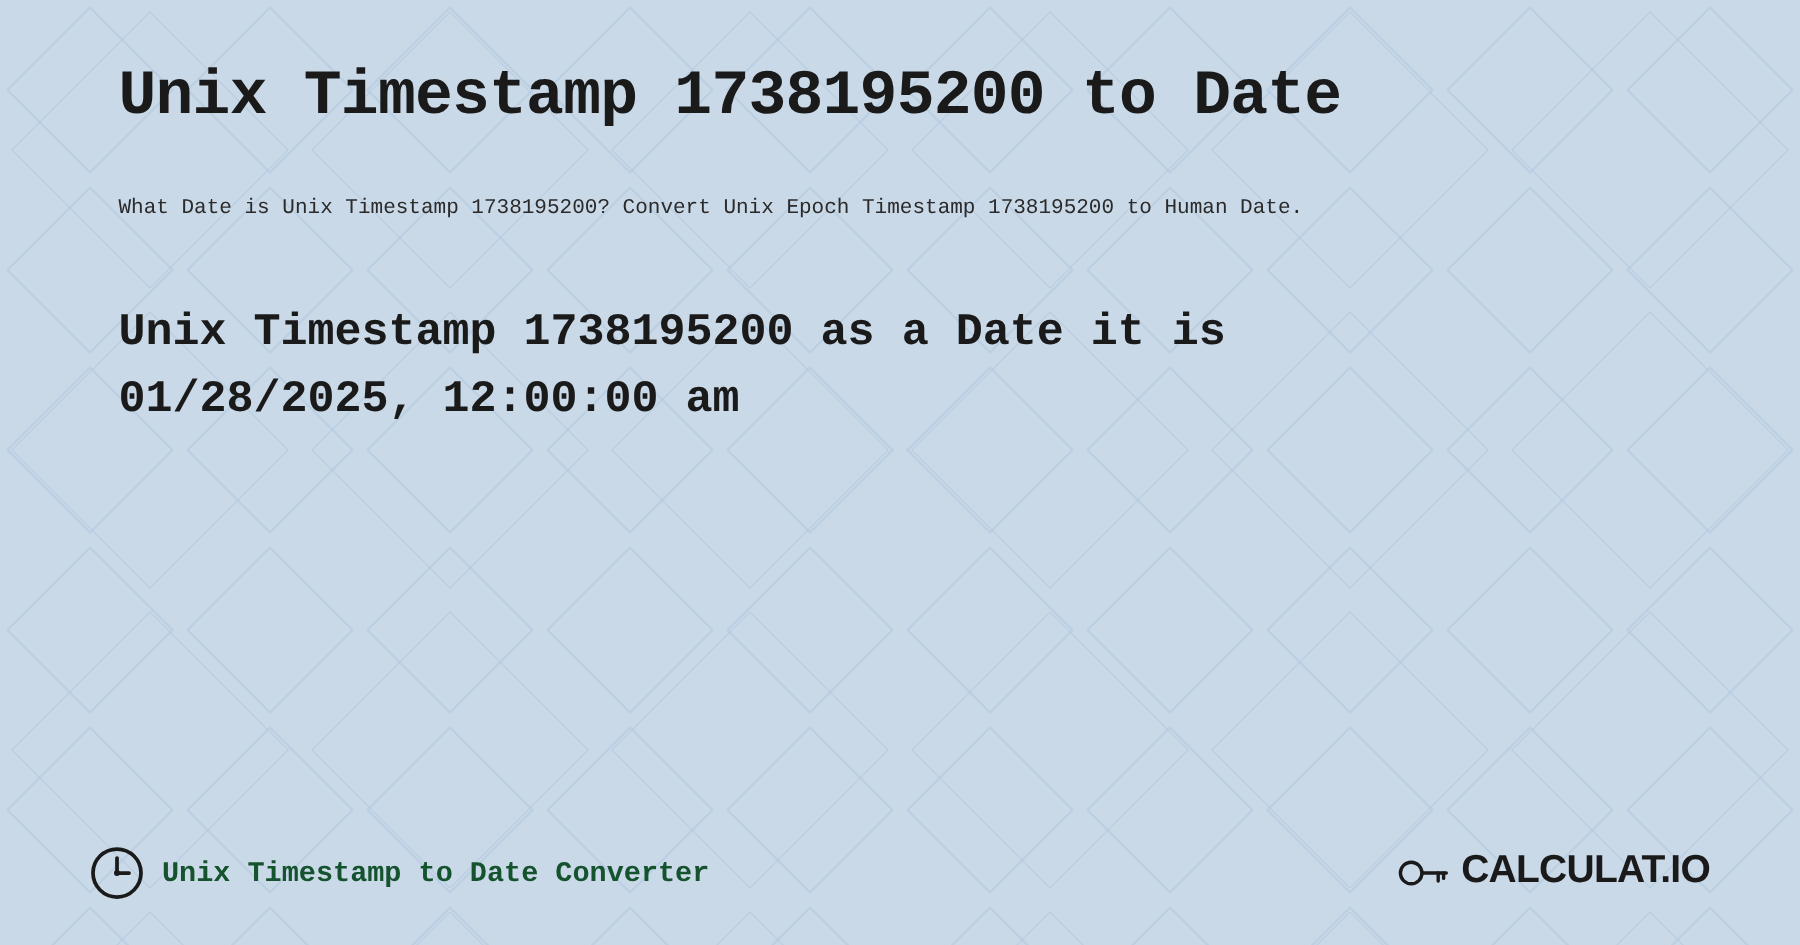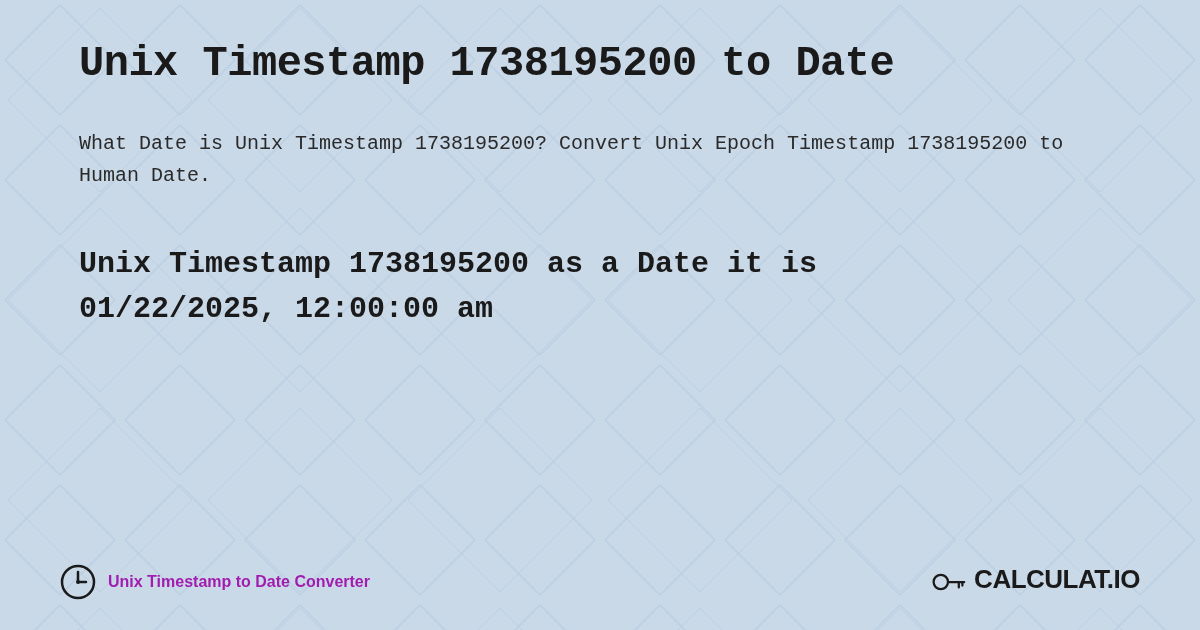--- a/index.html
+++ b/index.html
@@ -43,21 +43,21 @@
     .main-title {
       font-size: 42px;
       font-weight: bold;
       color: #1a1a1a;
       margin-bottom: 40px;
       font-family: 'Courier New', Courier, monospace;
       letter-spacing: -0.5px;
     }
 
     .description {
-      font-size: 20px;
+      font-size: 14px;
       color: #2a2a2a;
       line-height: 1.6;
       margin-bottom: 50px;
       font-family: 'Courier New', Courier, monospace;
     }
 
     .result-section {
       margin-bottom: 50px;
     }
 
@@ -85,24 +85,24 @@
       gap: 12px;
     }
 
     .clock-icon {
       width: 36px;
       height: 36px;
       flex-shrink: 0;
     }
 
     .footer-label {
-      font-size: 16px;
+      font-size: 19px;
       font-weight: bold;
-      color: #a21caf;
-      font-family: Liberation Sans, sans-serif;
+      color: #14532d;
+      font-family: Liberation Mono, monospace;
     }
 
     .logo-right {
       display: flex;
       gap: 8px;
     }
 
     .logo-icon {
       width: 36px;
       height: 36px;
@@ -142,21 +142,21 @@
 </div>
 
 <div class="content">
   <h1 class="main-title">Unix Timestamp 1738195200 to Date</h1>
 
   <p class="description">What Date is Unix Timestamp 1738195200? Convert Unix Epoch Timestamp 1738195200 to Human Date.</p>
 
   <div class="result-section">
     <div class="result-text">
       <span>Unix Timestamp 1738195200 as a Date it is</span><br>
-      <span>01/22/2025, 12:00:00 am</span>
+      <span>01/28/2025, 12:00:00 am</span>
     </div>
   </div>
 </div>
 
 <div class="footer">
   <div class="footer-left">
 
     <svg class="clock-icon" viewBox="0 0 36 36" xmlns="http://www.w3.org/2000/svg">
       <circle cx="18" cy="18" r="16" fill="none" stroke="#1a1a1a" stroke-width="2.5"></circle>
       <line x1="18" y1="18" x2="18" y2="8" stroke="#1a1a1a" stroke-width="2.5" stroke-linecap="round"></line>

